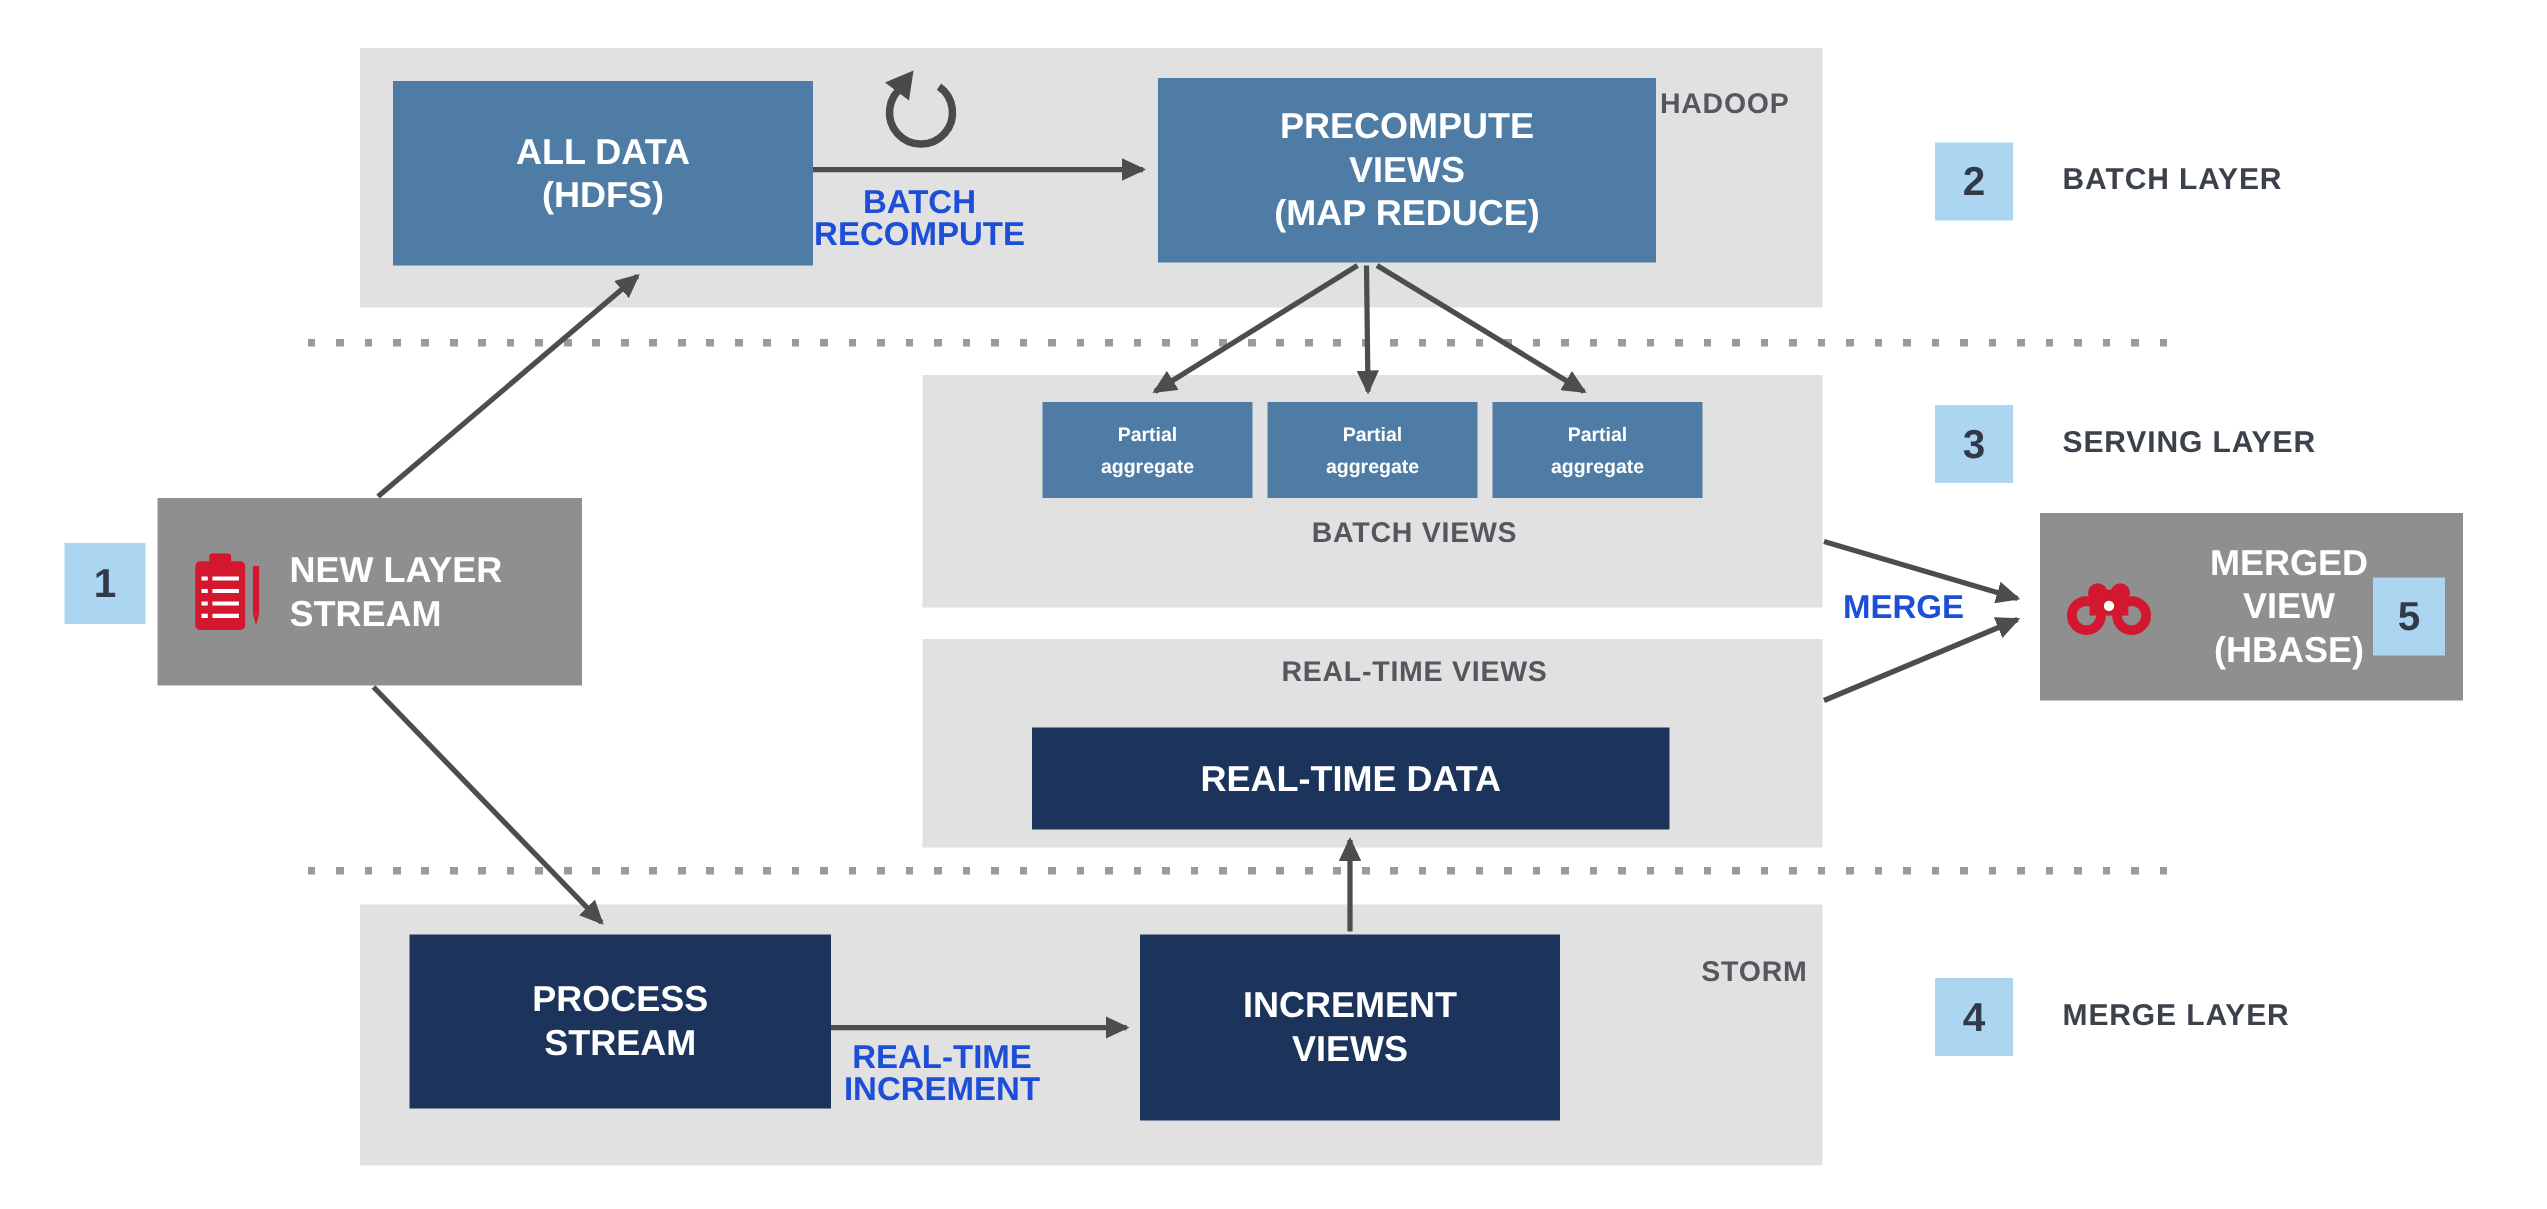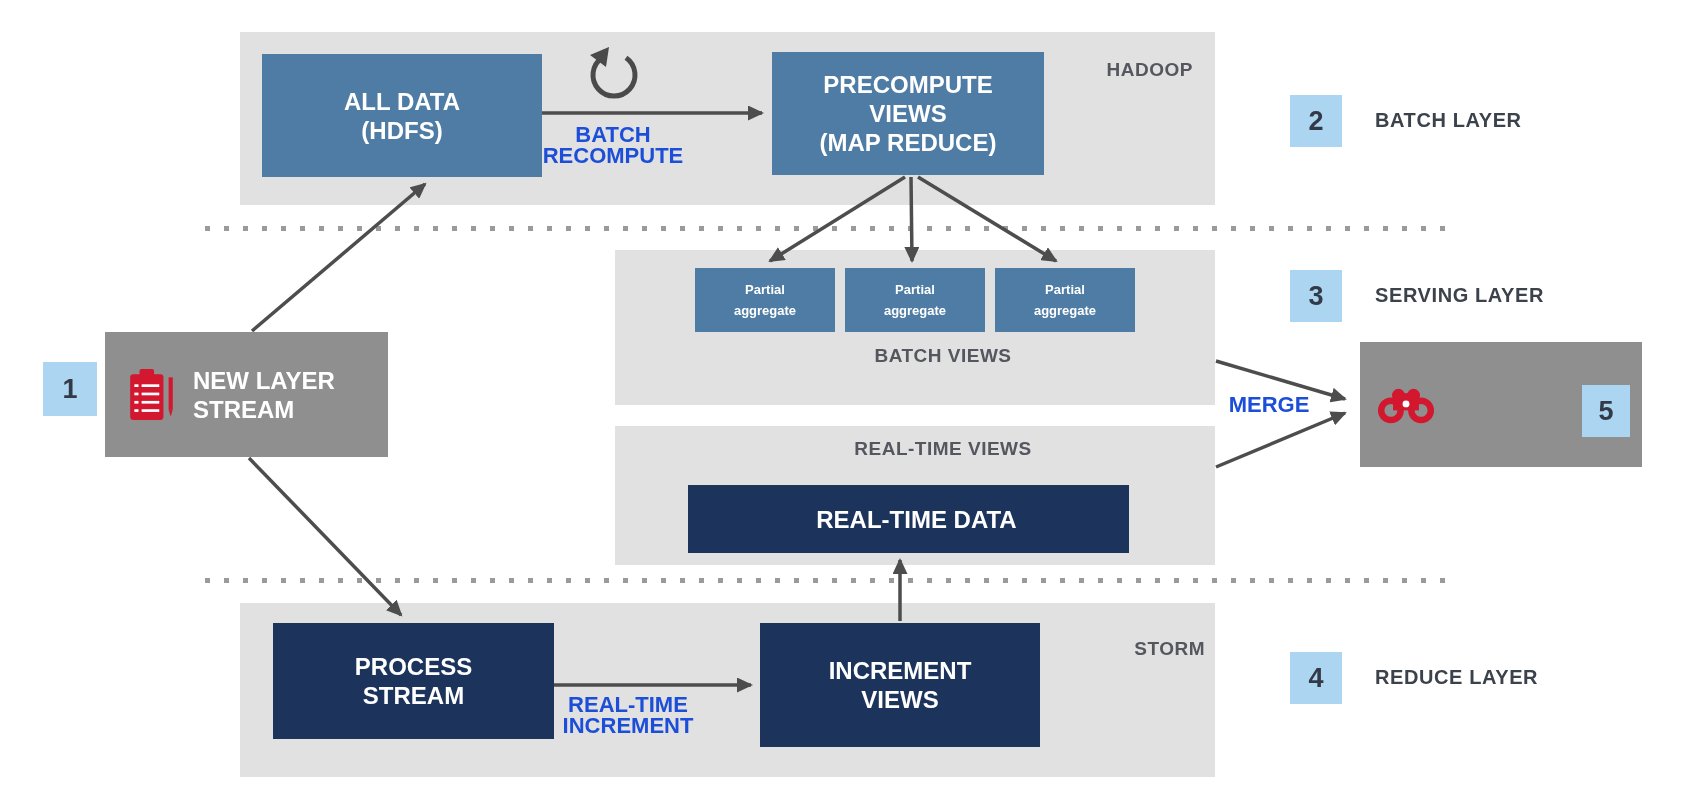--- a/index.html
+++ b/index.html
@@ -71,21 +71,21 @@
     <polygon points="5,11 24,3 21,23" fill="#4a4a4a"></polygon>
   </svg>
 
   <div class="node steel t24" style="left:262px;top:54px;width:280px;height:123px;">
     <div class="lines">
       <span>ALL DATA</span>
       <span>(HDFS)</span>
     </div>
   </div>
 
-  <div class="node steel t24" style="left:772px;top:52px;width:272px;height:123px;">
+  <div class="node steel t24" style="left:772px;top:52px;width:332px;height:123px;">
     <div class="lines">
       <span>PRECOMPUTE</span>
       <span>VIEWS</span>
       <span>(MAP REDUCE)</span>
     </div>
   </div>
 
   <div class="node steel t17" style="left:695px;top:268px;width:140px;height:64px;">
     <div class="lines">
       <span>Partial</span>
@@ -98,21 +98,21 @@
       <span>aggregate</span>
     </div>
   </div>
   <div class="node steel t17" style="left:995px;top:268px;width:140px;height:64px;">
     <div class="lines">
       <span>Partial</span>
       <span>aggregate</span>
     </div>
   </div>
 
-  <div class="node navy t24" style="left:688px;top:485px;width:425px;height:68px;padding-left:16px;">
+  <div class="node navy t24" style="left:688px;top:485px;width:425px;height:68px;">
     <span>REAL-TIME DATA</span>
   </div>
 
   <div class="node navy t24" style="left:273px;top:623px;width:281px;height:116px;">
     <div class="lines">
       <span>PROCESS</span>
       <span>STREAM</span>
     </div>
   </div>
 
@@ -152,35 +152,40 @@
     <span class="iconbox" style="margin-left:18px;">
       <svg width="56" height="38" viewBox="0 0 52 34">
         <rect x="14" y="6" width="24" height="16" fill="#d2172e"></rect>
         <circle cx="19" cy="8" r="6" fill="#d2172e"></circle>
         <circle cx="33" cy="8" r="6" fill="#d2172e"></circle>
         <circle cx="12" cy="22" r="9" stroke="#d2172e" stroke-width="6" fill="none"></circle>
         <circle cx="40" cy="22" r="9" stroke="#d2172e" stroke-width="6" fill="none"></circle>
         <circle cx="26" cy="16" r="3.2" fill="#ffffff"></circle>
       </svg>
     </span>
+    <div class="lines" style="flex:1;margin-right:24px;">
+      <span>MERGED</span>
+      <span>VIEW</span>
+      <span>(HBASE)</span>
+    </div>
   </div>
 
   <div class="edge-label" style="left:528px;top:124px;width:170px;">
     <div>BATCH</div>
     <div>RECOMPUTE</div>
   </div>
   <div class="edge-label" style="left:543px;top:694px;width:170px;">
     <div>REAL-TIME</div>
     <div>INCREMENT</div>
   </div>
   <div class="edge-label" style="left:1225px;top:394px;width:88px;">MERGE</div>
 
   <div class="badge" style="left:43px;top:362px;width:54px;height:54px;">1</div>
   <div class="badge" style="left:1290px;top:95px;width:52px;height:52px;">2</div>
   <div class="badge" style="left:1290px;top:270px;width:52px;height:52px;">3</div>
   <div class="badge" style="left:1290px;top:652px;width:52px;height:52px;">4</div>
   <div class="badge" style="left:1582px;top:385px;width:48px;height:52px;">5</div>
 
   <div class="layer-label" style="left:1375px;top:109px;">BATCH LAYER</div>
   <div class="layer-label" style="left:1375px;top:284px;">SERVING LAYER</div>
-  <div class="layer-label" style="left:1375px;top:666px;">REDUCE LAYER</div>
+  <div class="layer-label" style="left:1375px;top:666px;">MERGE LAYER</div>
 
 </div>
 
 </body></html>

